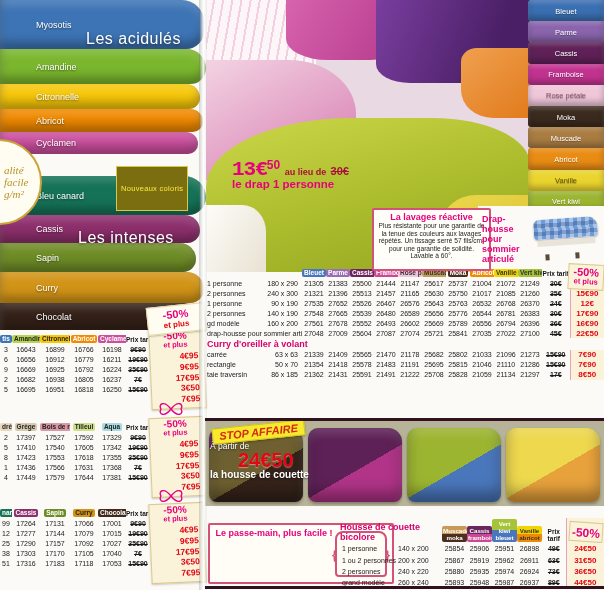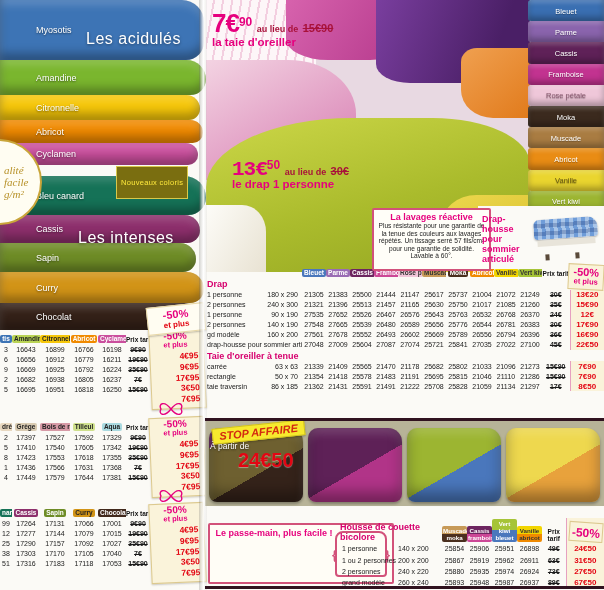--- a/index.html
+++ b/index.html
@@ -5,21 +5,21 @@
   * { margin:0; padding:0; box-sizing:border-box; }
   body { font-family:"Liberation Sans", sans-serif; background:#777; }
   .page { position:relative; width:604px; height:590px; overflow:hidden; background:#fbfaf6; font-family:"Liberation Sans", sans-serif; }
 
   
   .towel-stack { position:absolute; left:0; width:206px; }
   #acidules-stack { top:0; }
   #intenses-stack { top:176px; }
   .towel-band { position:relative; width:204px; border-radius:0 22px 18px 0;
     box-shadow: inset 0 -7px 10px rgba(0,0,0,.30), inset 0 5px 8px rgba(255,255,255,.18); }
-  #acidules-stack .towel-band:nth-child(1){height:60px;}
+  #acidules-stack .towel-band:nth-child(1){height:49px;}
   #acidules-stack .towel-band:nth-child(2){height:35px; width:206px;}
   #acidules-stack .towel-band:nth-child(3){height:25px; width:200px;}
   #acidules-stack .towel-band:nth-child(4){height:23px; width:203px;}
   #acidules-stack .towel-band:nth-child(5){height:22px; width:198px;}
   #intenses-stack .towel-band:nth-child(1){height:39px; width:206px;}
   #intenses-stack .towel-band:nth-child(2){height:28px; width:200px;}
   #intenses-stack .towel-band:nth-child(3){height:29px; width:196px;}
   #intenses-stack .towel-band:nth-child(4){height:31px; width:204px;}
   #intenses-stack .towel-band:nth-child(5){height:27px; width:199px;}
   .towel-label { position:absolute; left:36px; top:50%; transform:translateY(-50%);
@@ -27,21 +27,21 @@
   .stack-title { position:absolute; color:#fff; font-size:16px; letter-spacing:.5px;
     text-shadow:0 1px 3px rgba(0,0,0,.45); z-index:3; }
   #title-acidules { left:86px; top:30px; }
   #title-intenses { left:78px; top:229px; }
 
   .quality-badge { position:absolute; left:-44px; top:139px; width:86px; height:86px;
     border-radius:50%; background:#fffdf2; border:2px solid #c9a53a; z-index:4;
     display:flex; flex-direction:column; justify-content:center; padding-left:46px;
     font-family:"Liberation Serif", serif; font-style:italic; color:#b8922a; font-size:11px; line-height:12px; }
   .new-colors { position:absolute; left:116px; top:166px; background:#7a6e10; color:#ffe93c;
-    border:1px solid #d8c84a; font-size:7.5px; padding:11px 4px; z-index:4; letter-spacing:.3px; }
+    border:1px solid #d8c84a; font-size:7.5px; padding:17px 4px; z-index:4; letter-spacing:.3px; }
 
   .mini50 { position:absolute; left:147px; top:305px; width:58px; height:28px; z-index:4;
     background:#fffdf2; border:1px solid #e8d8a8; transform:rotate(-6deg);
     text-align:center; line-height:13px; box-shadow:0 1px 2px rgba(0,0,0,.25); }
   .mini50 .pct { color:#e6007e; font-weight:bold; font-size:11px; }
   .mini50 .plus { color:#e30613; font-size:8px; font-weight:bold; display:block; margin-top:-3px;}
 
   
   .lt-wrap { position:absolute; left:0; width:206px; background:transparent; }
   #lt0 { top:334px; } #lt1 { top:422px; } #lt2 { top:508px; }
@@ -444,28 +444,20 @@
     <div class="ph" style="left:0;top:0;width:110px;height:130px;background:repeating-linear-gradient(100deg,#fdf6f8 0 7px,#f3cfe0 7px 9px);border-radius:0 0 30px 0;"></div>
     <div class="ph" style="left:80px;top:-10px;width:140px;height:70px;background:linear-gradient(120deg,#d864ae,#b13488);border-radius:0 0 40% 30%;"></div>
     <div class="ph" style="left:170px;top:-12px;width:170px;height:95px;background:linear-gradient(110deg,#7b3fa0,#4a1f66 70%);border-radius:0 0 35% 20%;"></div>
     <div class="ph" style="left:255px;top:48px;width:80px;height:70px;background:linear-gradient(140deg,#f0a050,#e07818);border-radius:20% 0 0 40%;"></div>
     <div class="ph" style="left:0px;top:60px;width:150px;height:120px;background:linear-gradient(150deg,#f3d3e2,#dd8fbc 75%);border-radius:0 45% 20% 0;"></div>
     <div class="ph" style="left:0px;top:118px;width:324px;height:154px;background:linear-gradient(165deg,#c6d243 10%,#aabb2c 55%,#93a522);border-radius:45% 30% 0 0;"></div>
     <div class="ph" style="left:235px;top:195px;width:89px;height:77px;background:linear-gradient(150deg,#ecd84e,#d8be2a);border-radius:40% 0 0 0;"></div>
     <div class="ph" style="left:0px;top:205px;width:60px;height:67px;background:linear-gradient(120deg,#fdfcf8,#e8e2d2);border-radius:0 40% 0 0;"></div>
   </div>
 
-  <div class="hero-callout" id="callout-taie">
-    <div class="co-line1">
-      <span class="co-euros">7€</span><span class="co-cents">90</span>
-      <span class="co-lieu">au lieu de</span>
-      <span class="co-old">15€90</span>
-    </div>
-    <div class="co-product">la taie d'oreiller</div>
-  </div>
   <div class="hero-callout" id="callout-drap">
     <div class="co-line1">
       <span class="co-euros">13€</span><span class="co-cents">50</span>
       <span class="co-lieu">au lieu de</span>
       <span class="co-old">30€</span>
     </div>
     <div class="co-product">le drap 1 personne</div>
   </div>
 
   <div class="teinture">
@@ -535,23 +527,20 @@
             <th><span class="chip" style="background: rgb(199, 154, 88); color: rgb(51, 51, 51);">Muscade</span></th>
             <th><span class="chip" style="background: rgb(74, 47, 30); color: rgb(255, 255, 255);">Moka</span></th>
             <th><span class="chip" style="background: rgb(240, 138, 0); color: rgb(255, 255, 255);">Abricot</span></th>
             <th><span class="chip" style="background: rgb(242, 213, 0); color: rgb(51, 51, 51);">Vanille</span></th>
             <th><span class="chip" style="background: rgb(166, 196, 55); color: rgb(51, 51, 51);">Vert kiwi</span></th>
             <th class="th-tarif">Prix tarif</th>
             <th class="pcol"></th>
           </tr>
         </thead>
         <tbody>
-          <tr>
-            <td colspan="13" class="sec">Drap</td>
-          </tr>
           <tr>
             <td class="lblc">
               <div class="lblflex">
                 <span>1 personne</span>
                 <span class="sz">180 x 290</span>
               </div>
             </td>
             <td>21305</td>
             <td>21383</td>
             <td>25500</td>
@@ -658,21 +647,21 @@
             <td>27074</td>
             <td>25721</td>
             <td>25841</td>
             <td>27035</td>
             <td>27022</td>
             <td>27100</td>
             <td class="tarif">45€</td>
             <td class="promo">22€50</td>
           </tr>
           <tr>
-            <td colspan="13" class="sec">Taie d'oreiller à tenue</td>
+            <td colspan="13" class="sec">Curry d'oreiller à volant</td>
           </tr>
           <tr>
             <td class="lblc">
               <div class="lblflex">
                 <span>carrée</span>
                 <span class="sz">63 x 63</span>
               </div>
             </td>
             <td>21339</td>
             <td>21409</td>
@@ -736,20 +725,21 @@
   <div class="duvet-row" id="duvet-row">
       <div class="duvet" style="background: linear-gradient(150deg, rgb(94, 33, 87) 0px, rgb(94, 33, 87) 16%, rgb(110, 96, 48) 16%, rgb(110, 96, 48) 58%, rgb(53, 35, 26) 58%, rgb(53, 35, 26) 100%);"></div>
       <div class="duvet" style="background: linear-gradient(150deg, rgb(94, 33, 87) 0px, rgb(94, 33, 87) 55%, rgb(177, 52, 136) 55%, rgb(177, 52, 136) 100%);"></div>
       <div class="duvet" style="background: linear-gradient(150deg, rgb(156, 181, 49) 0px, rgb(156, 181, 49) 55%, rgb(74, 119, 188) 55%, rgb(74, 119, 188) 100%);"></div>
       <div class="duvet" style="background: linear-gradient(150deg, rgb(238, 216, 78) 0px, rgb(238, 216, 78) 55%, rgb(232, 162, 60) 55%, rgb(232, 162, 60) 100%);"></div>
     </div>
   <div class="stop-badge">STOP AFFAIRE</div>
   <div class="stop-price">
     <div class="sp-from">À partir de</div>
     <div class="sp-val">24€50</div>
+    <div class="sp-prod">la housse de couette</div>
   </div>
 
   <div class="passe-main">
     <div class="pm-title">Le passe-main, plus facile !</div>
     <div class="pm-diagram">
       <span class="pm-brace l">{</span>
       <span class="pm-brace r">}</span>
     </div>
   </div>
 
@@ -807,30 +797,30 @@
             <td class="promo">31€50</td>
           </tr>
           <tr>
             <td class="lbl">2 personnes</td>
             <td class="sz">240 x 220</td>
             <td>25880</td>
             <td>25935</td>
             <td>25974</td>
             <td>26924</td>
             <td class="tarif">73€</td>
-            <td class="promo">27€50</td>
+            <td class="promo">36€50</td>
           </tr>
           <tr>
             <td class="lbl">grand modèle</td>
             <td class="sz">260 x 240</td>
             <td>25893</td>
             <td>25948</td>
             <td>25987</td>
             <td>26937</td>
             <td class="tarif">89€</td>
-            <td class="promo">67€50</td>
+            <td class="promo">44€50</td>
           </tr>
         </tbody>
       </table>
   </div>
   <div class="sep-dark" id="sep2"></div>
 
 </div>
 
 </body></html>

